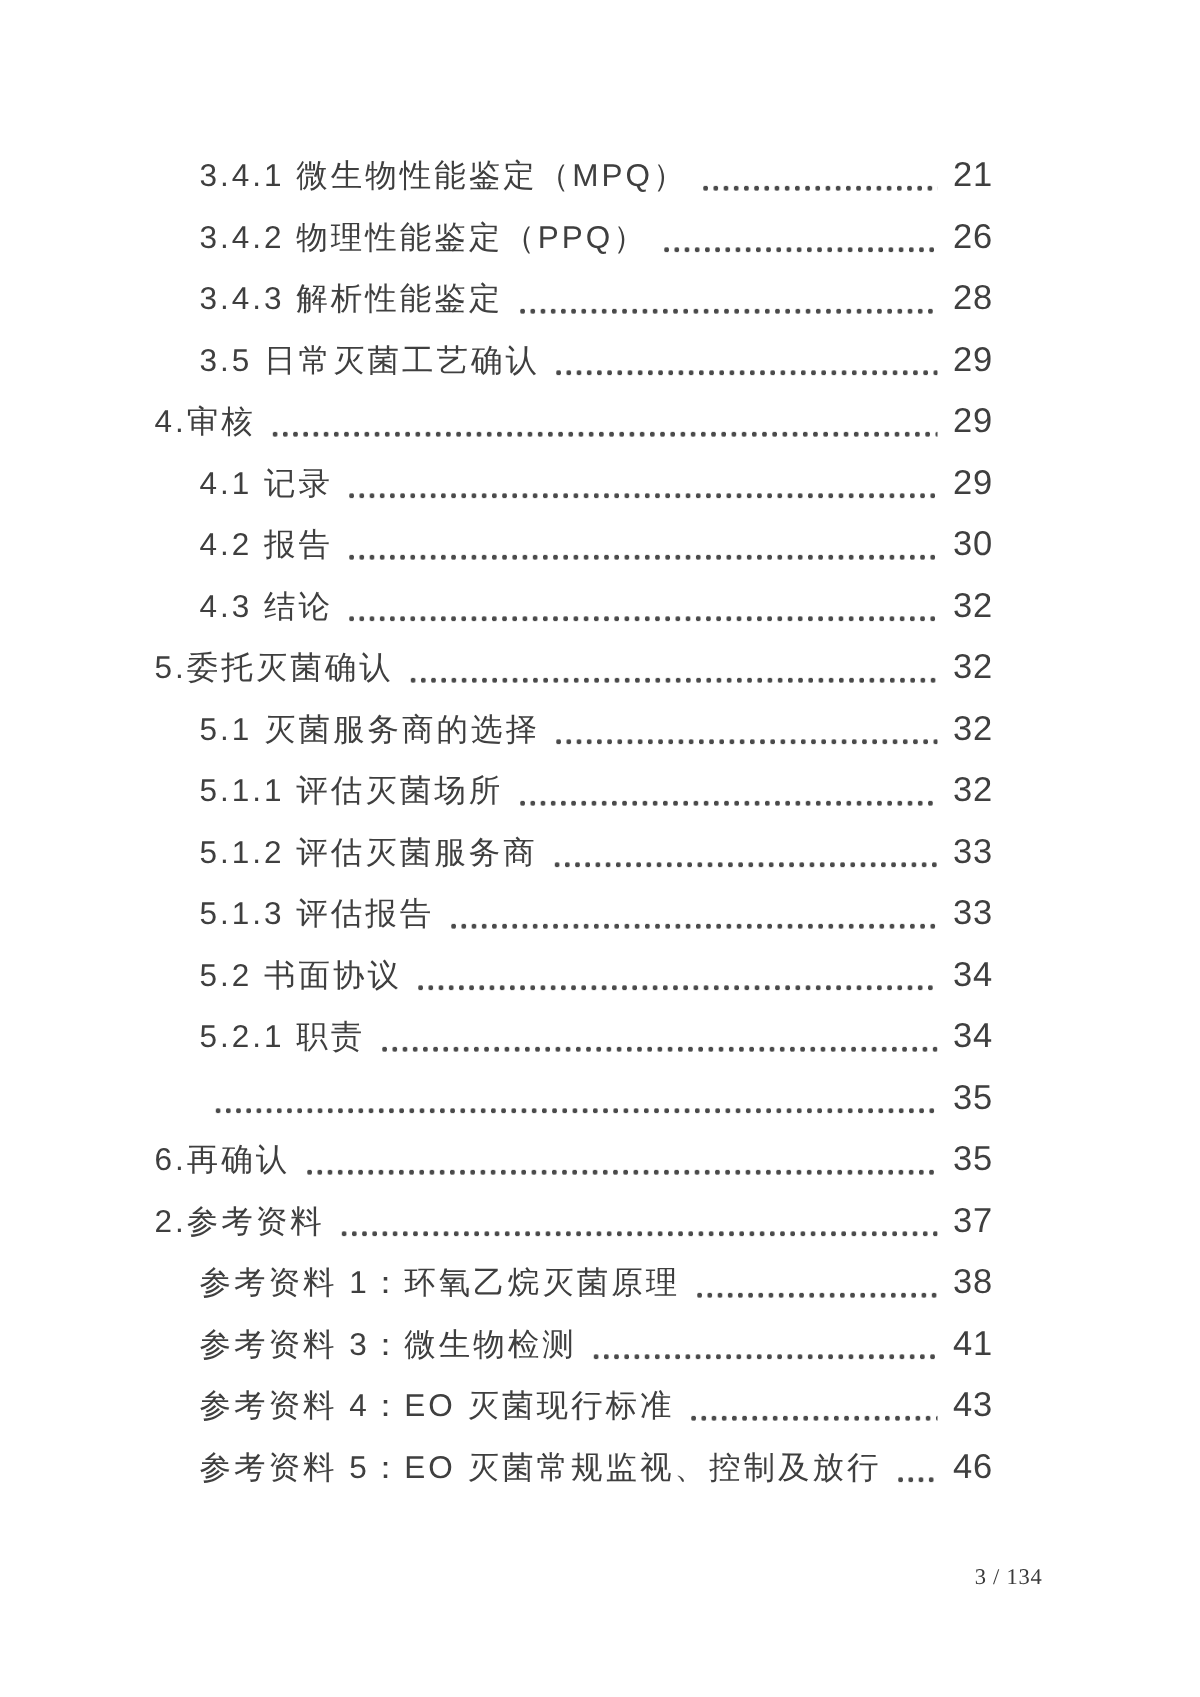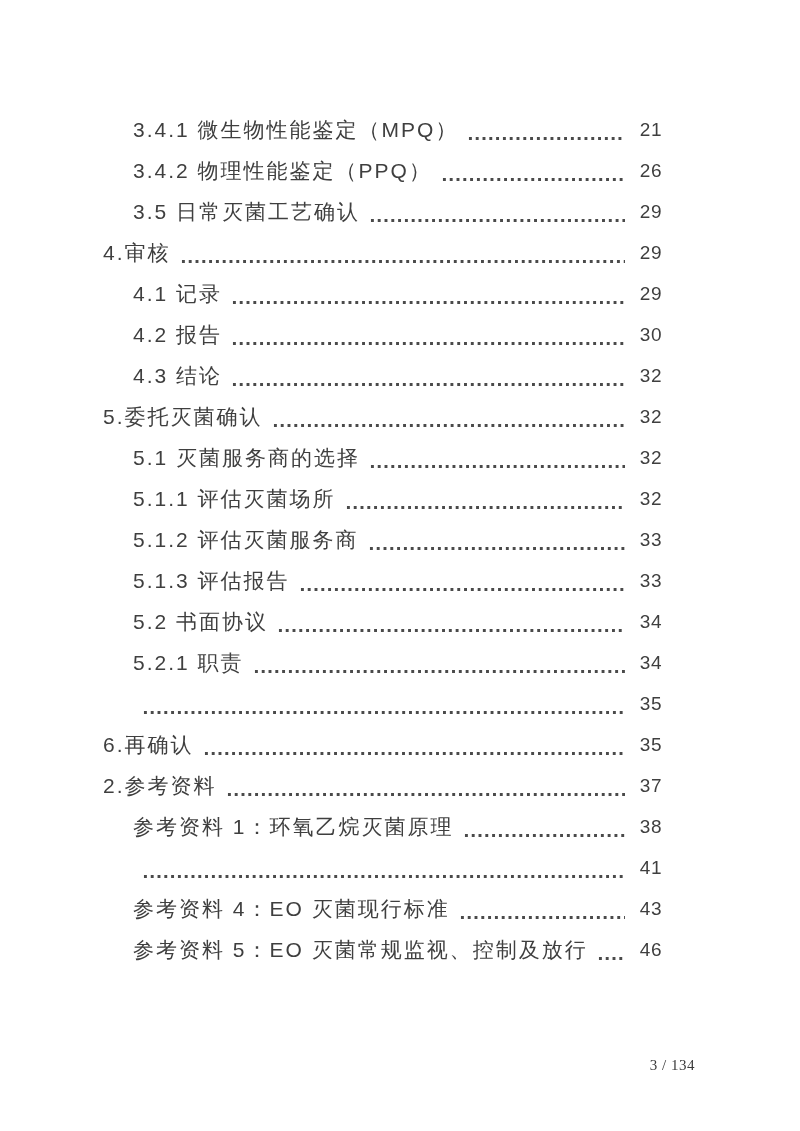--- a/index.html
+++ b/index.html
@@ -14,21 +14,20 @@
     height: 1131px;
     font-family: "Liberation Sans", "DejaVu Sans", sans-serif;
     color: var(--text-color);
     overflow: hidden;
   }
   .page {
     position: relative;
     width: 800px;
     height: 1053px;
     background: var(--bg-color);
-    margin-top: 13px;
   }
   .toc {
     position: absolute;
     top: 96px;
     left: 103px;
     right: 138px;
   }
   .toc-row {
     display: flex;
     align-items: center;
@@ -48,21 +47,21 @@
     margin: 0 5px 0 9px;
     background-image: radial-gradient(circle, var(--dot-color) 1.55px, rgba(0,0,0,0) 1.85px);
     background-size: 6.8px 6.8px;
     background-repeat: repeat-x;
     background-position: left 0 bottom 8px;
   }
   .pagenum {
     flex: 0 0 auto;
     min-width: 32px;
     text-align: right;
-    font-size: 19px;
+    font-size: 23px;
     letter-spacing: 0.5px;
     color: var(--text-color);
   }
   .footer {
     position: absolute;
     top: 1044px;
     right: 105px;
     font-family: Liberation Serif, serif;
     font-size: 15px;
     letter-spacing: 0.5px;
@@ -76,20 +75,25 @@
   <div class="toc">
       <div class="toc-row level-2">
     <span class="label">3.4.1 微生物性能鉴定（MPQ）</span>
     <span class="leader"></span>
     <span class="pagenum">21</span>
   </div>
       <div class="toc-row level-2">
     <span class="label">3.4.2 物理性能鉴定（PPQ）</span>
     <span class="leader"></span>
     <span class="pagenum">26</span>
+  </div>
+      <div class="toc-row level-2">
+    <span class="label">3.4.3 解析性能鉴定</span>
+    <span class="leader"></span>
+    <span class="pagenum">28</span>
   </div>
       <div class="toc-row level-2">
     <span class="label">3.5 日常灭菌工艺确认</span>
     <span class="leader"></span>
     <span class="pagenum">29</span>
   </div>
       <div class="toc-row level-1">
     <span class="label">4.审核</span>
     <span class="leader"></span>
     <span class="pagenum">29</span>
@@ -157,20 +161,21 @@
     <span class="label">2.参考资料</span>
     <span class="leader"></span>
     <span class="pagenum">37</span>
   </div>
       <div class="toc-row level-2">
     <span class="label">参考资料 1：环氧乙烷灭菌原理</span>
     <span class="leader"></span>
     <span class="pagenum">38</span>
   </div>
       <div class="toc-row level-2">
+    <span class="label">参考资料 3：微生物检测</span>
     <span class="leader"></span>
     <span class="pagenum">41</span>
   </div>
       <div class="toc-row level-2">
     <span class="label">参考资料 4：EO 灭菌现行标准</span>
     <span class="leader"></span>
     <span class="pagenum">43</span>
   </div>
       <div class="toc-row level-2">
     <span class="label">参考资料 5：EO 灭菌常规监视、控制及放行</span>

